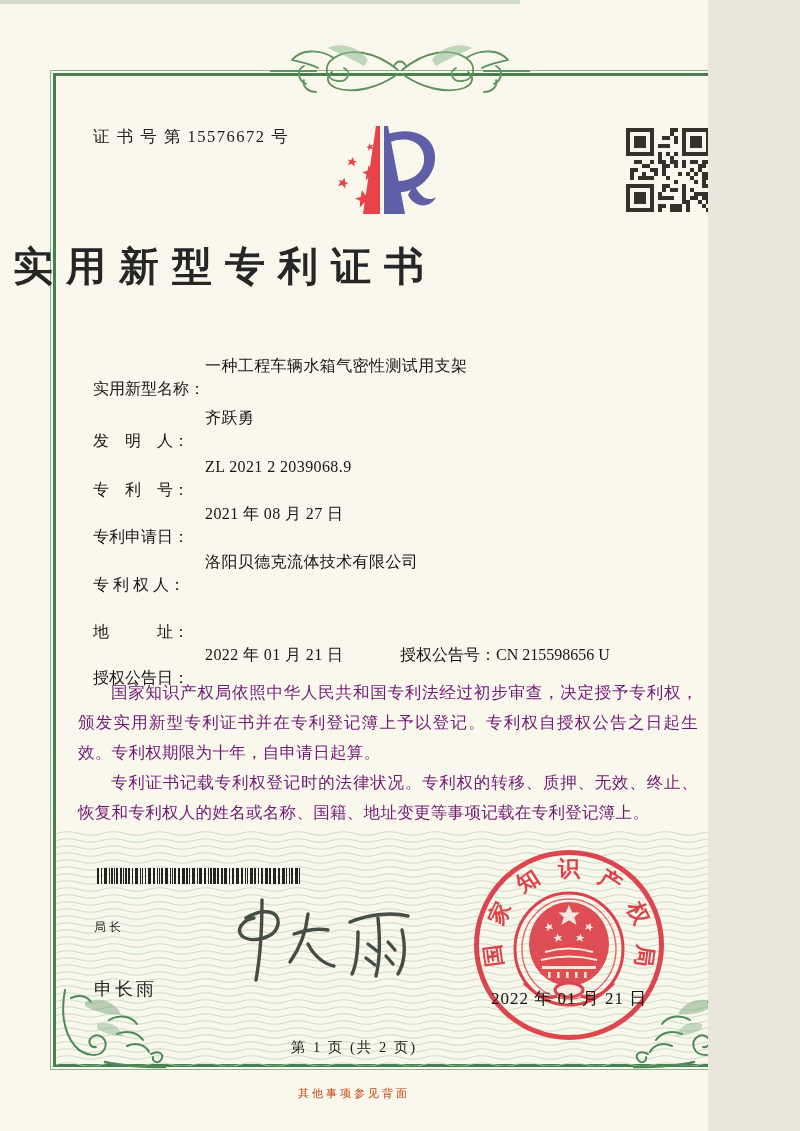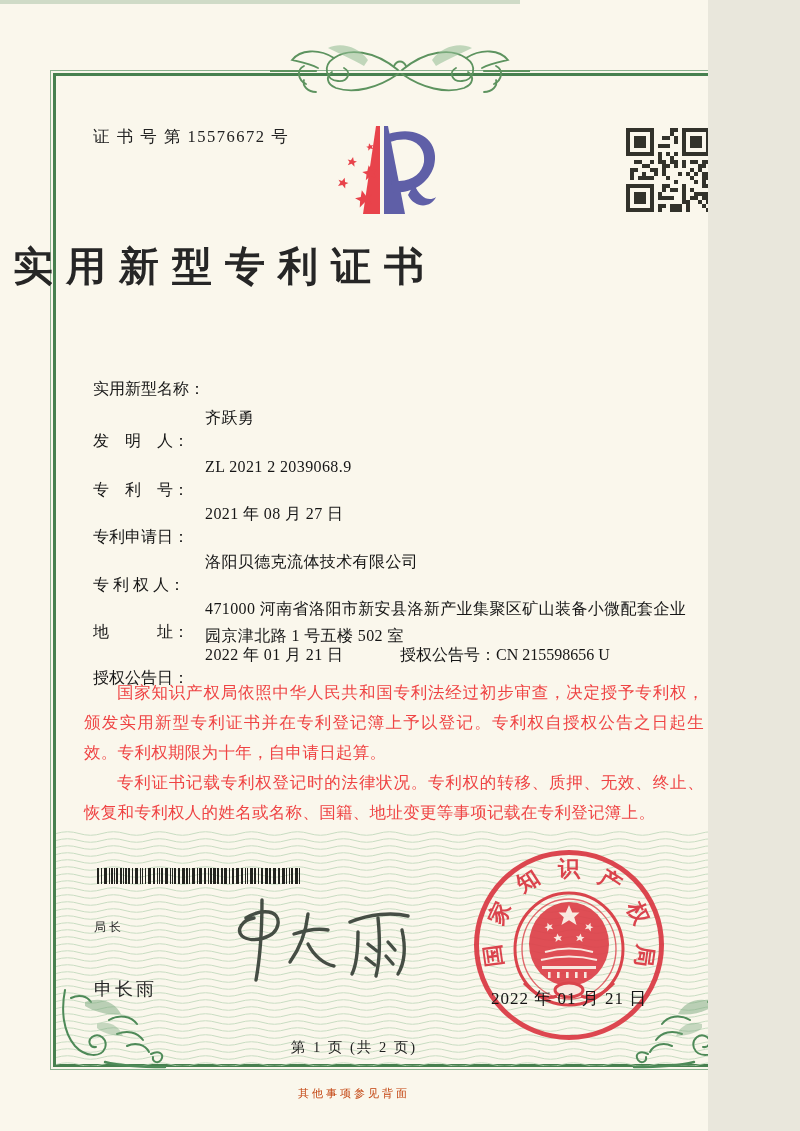--- a/index.html
+++ b/index.html
@@ -22,22 +22,22 @@
   .qr{position:absolute;left:626px;top:128px;}
   .title{position:absolute;left:0;right:0;top:239px;text-align:left;font-size:40px;font-weight:600;
          letter-spacing:13px;text-indent:13px;color:#262626;}
   
   .fields{position:absolute;left:93px;top:346px;width:600px;font-size:16px;line-height:27px;color:#161616;}
   .field-row{position:absolute;left:0;width:100%;display:flex;}
   .f-label{flex:0 0 112px;white-space:pre;margin-top:23px;}
   .f-value{flex:1;letter-spacing:.4px;}
   .grant-no-pair{position:absolute;left:307px;top:0;display:flex;white-space:pre;}
   
-  .paras{position:absolute;left:84px;top:678px;width:620px;font-size:16.5px;line-height:30px;
-         letter-spacing:.3px;text-align:justify;color:#ef4444;}
+  .paras{position:absolute;left:78px;top:678px;width:620px;font-size:16.5px;line-height:30px;
+         letter-spacing:.3px;text-align:justify;color:#701a75;}
   .paras p{margin:0;text-indent:2em;}
   
   .barcode{position:absolute;left:97px;top:868px;}
   .sig-title{position:absolute;left:94px;top:919px;font-family:"Liberation Sans","DejaVu Sans",sans-serif;
              font-size:12px;letter-spacing:3px;color:#262626;}
   .sig-name{position:absolute;left:94px;top:954px;font-family:"Liberation Sans","DejaVu Sans",sans-serif;
             font-size:18px;letter-spacing:3px;color:#262626;margin-top:23px;}
   .signature-svg{position:absolute;left:212px;top:888px;}
   .seal{position:absolute;left:474px;top:850px;width:190px;height:190px;opacity:.92;z-index:4;}
   .seal-ring{position:absolute;inset:0;border:5px solid #da3742;border-radius:50%;}
@@ -243,40 +243,40 @@
       <rect x="0" y="56" width="28" height="28" fill="#32322b"></rect>
       <rect x="4" y="60" width="20" height="20" fill="#faf7ec"></rect>
       <rect x="8" y="64" width="12" height="12" fill="#32322b"></rect>
     </svg>
 
   <div class="title">实用新型专利证书</div>
 
   <div class="fields">
     <div class="field-row" style="top:6px">
       <span class="f-label">实用新型名称：</span>
+      <span class="f-value">一种工程车辆水箱气密性测试用支架</span>
     </div>
     <div class="field-row" style="top:58px">
       <span class="f-label">发　明　人：</span>
       <span class="f-value">齐跃勇</span>
     </div>
     <div class="field-row" style="top:107px">
       <span class="f-label">专　利　号：</span>
       <span class="f-value">ZL 2021 2 2039068.9</span>
     </div>
     <div class="field-row" style="top:154px">
       <span class="f-label">专利申请日：</span>
       <span class="f-value">2021 年 08 月 27 日</span>
     </div>
     <div class="field-row" style="top:202px">
       <span class="f-label">专 利 权 人：</span>
       <span class="f-value">洛阳贝德克流体技术有限公司</span>
     </div>
     <div class="field-row" style="top:249px">
       <span class="f-label">地　　　址：</span>
-      <span class="f-value">471000 河南省洛阳市新安县洛新产业集聚区矿山装备小微配套企业园京津北路 1 号五楼 502 室</span>
     </div>
     <div class="field-row" style="top:295px">
       <span class="f-label">授权公告日：</span>
       <span class="f-value" style="flex:0 0 auto">2022 年 01 月 21 日</span>
       <span class="grant-no-pair">
         <span>授权公告号：</span>
         <span>CN 215598656 U</span>
       </span>
     </div>
   </div>

